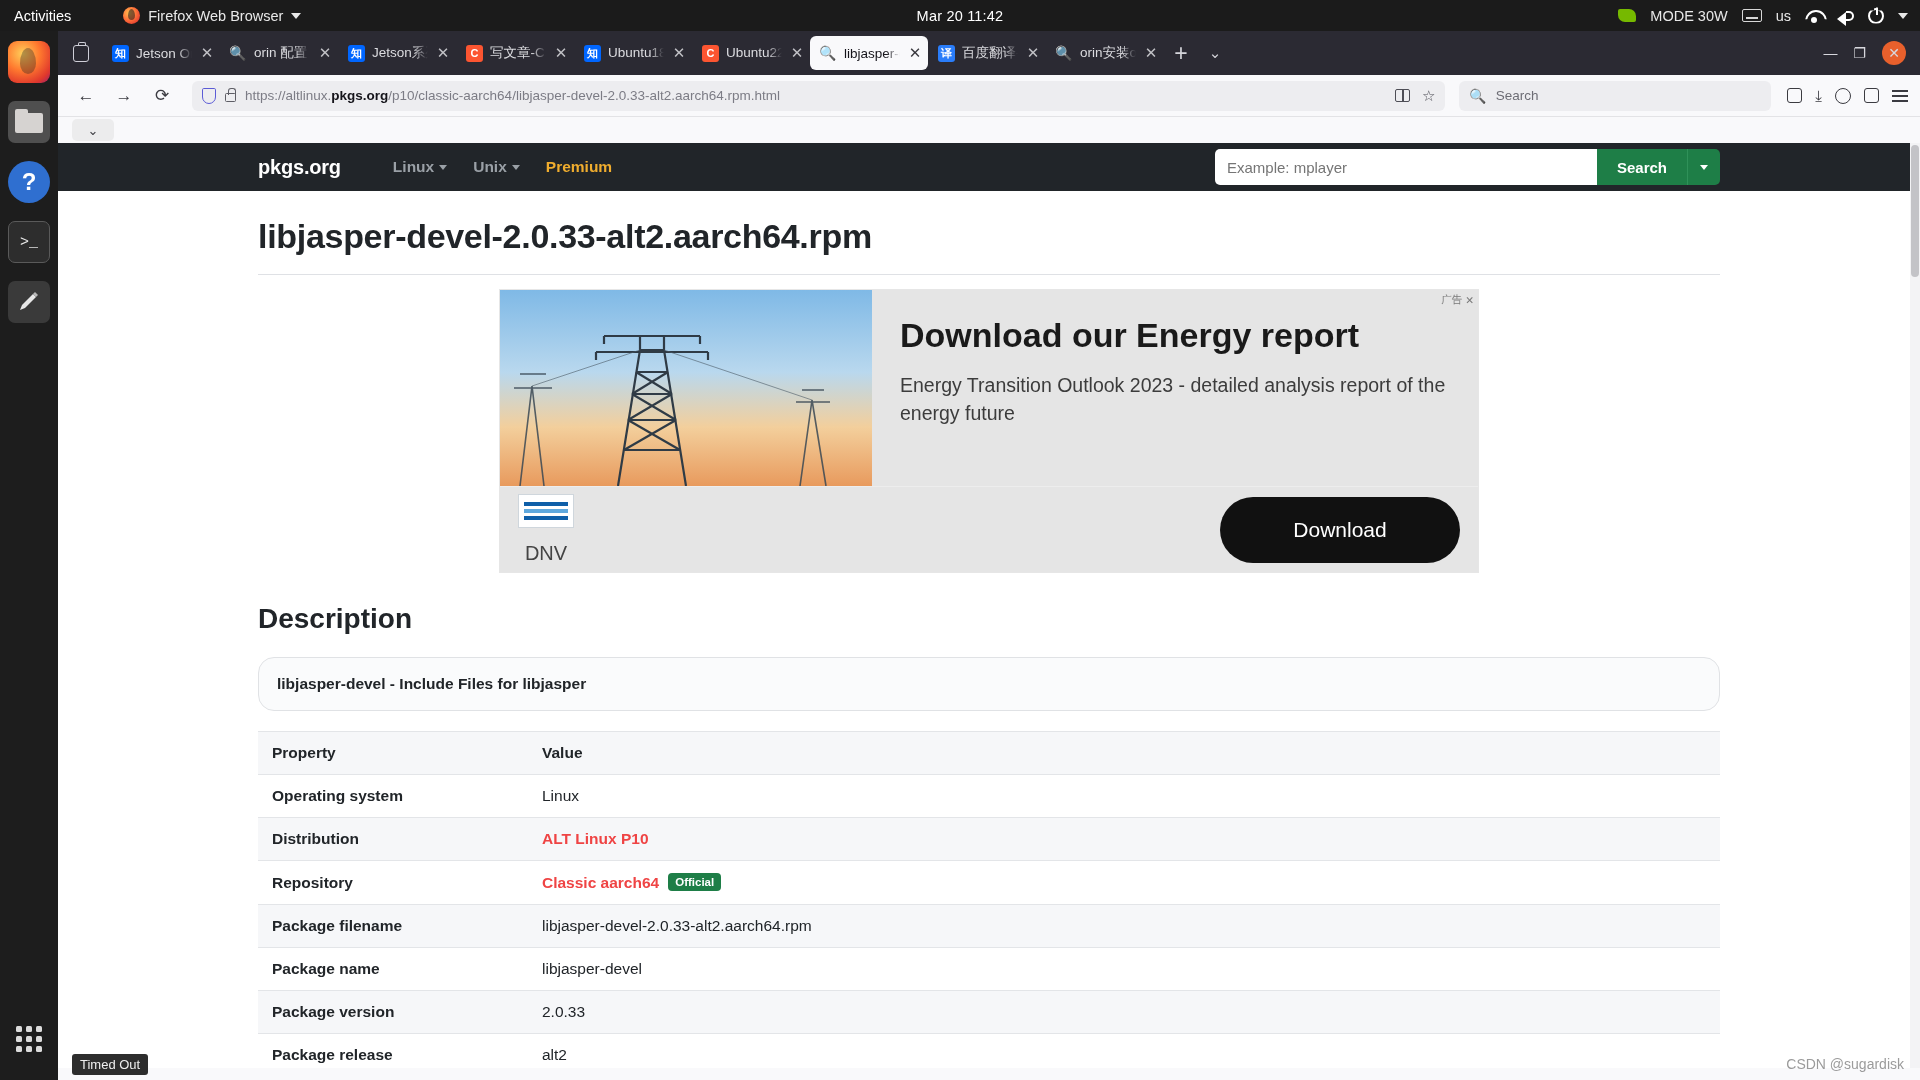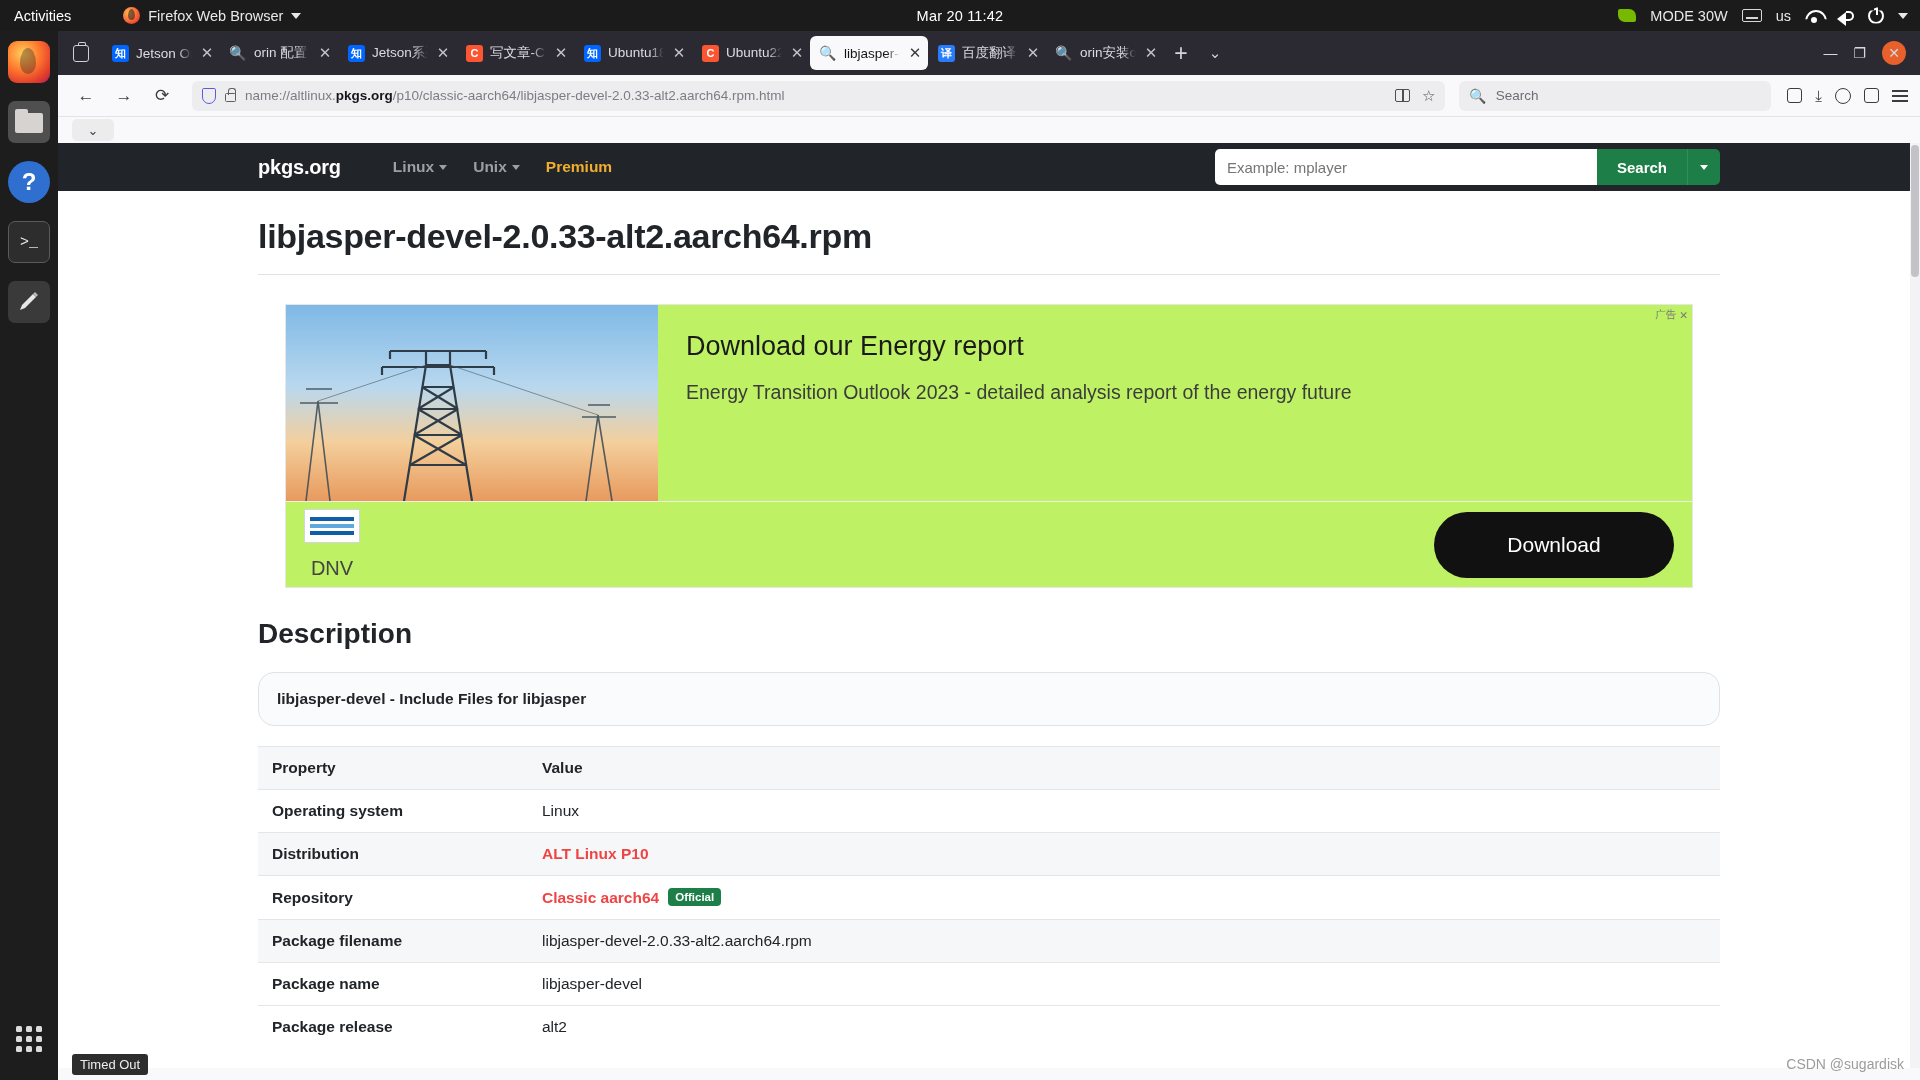--- a/index.html
+++ b/index.html
@@ -134,27 +134,27 @@
      font-size:15px; color:#7b7f86; background:#fff; font-family:"Liberation Sans",sans-serif; outline:none;}
   .pk-btn{ height:36px; background:#1e7e47; color:#fff; border:none; padding:0 20px; font-size:15px; font-weight:600;
      font-family:"Liberation Sans",sans-serif; }
   .pk-btn-split{ height:36px; background:#1e7e47; color:#fff; border:none; border-left:1px solid #2f9159;
      border-radius:0 5px 5px 0; padding:0 12px; display:flex;align-items:center;}
 
   .pk-body{ width:1462px; margin:0 auto; padding-top:26px; }
   .pk-h1{ font-size:34px; font-weight:700; color:#212529; letter-spacing:-.3px; }
   .pk-rule{ border-top:1px solid #dfe1e5; margin-top:18px; }
 
-  .ad-wrap{ width:1408px; margin:29px auto 0; border:1px solid #e6e6e6; position:relative; background:#bef264; }
+  .ad-wrap{ width:980px; margin:14px auto 0; border:1px solid #e6e6e6; position:relative; background:#e5e5e5; }
   .ad-top{ display:flex; height:196px; }
   .ad-img{ width:372px; flex:none; background:
       linear-gradient(180deg,#7fb9e6 0%,#b9d8ee 42%,#f3cf9c 70%,#e89a5d 100%);
       position:relative; overflow:hidden;}
   .ad-txt{ flex:1; padding:26px 30px 0 28px; }
-  .ad-title{ font-size:27px; font-weight:400; color:#1a1a1a; }
+  .ad-title{ font-size:34px; font-weight:700; color:#1a1a1a; }
   .ad-sub{ font-size:19.5px; color:#3c3c3c; line-height:1.45; margin-top:16px; }
   .ad-badge{ position:absolute; right:4px; top:3px; font-size:10.5px; color:#7a7a7a; display:flex; gap:3px; align-items:center;}
   .ad-bot{ display:flex; align-items:center; height:86px; padding:0 18px; border-top:1px solid #ededed;}
   .dnv{ display:flex; align-items:center; gap:14px;flex-direction:column;}
   .dnv-mark{ width:56px; height:34px; background:#fff; border:1px solid #cfd6dc; display:flex; flex-direction:column;
     justify-content:center; gap:3px; padding:4px 5px; }
   .dnv-mark i{ display:block; height:4px; background:#0f5fa8; }
   .dnv-mark i:nth-child(2){ background:#5fa8dd; }
   .dnv-mark i:nth-child(3){ background:#0f5fa8; }
   .dnv-text{ font-size:20px; color:#444; }
@@ -303,21 +303,21 @@
       </div>
     </div>
 
     <div class="ff-navbar">
       <div class="navbtn">←</div>
       <div class="navbtn">→</div>
       <div class="navbtn">⟳</div>
       <div class="urlbar">
         <span class="shield"></span>
         <span class="lock"></span>
-        <span class="urltext"><span>name://altlinux.</span><b>pkgs.org</b><span>/p10/classic-aarch64/libjasper-devel-2.0.33-alt2.aarch64.rpm.html</span></span>
+        <span class="urltext"><span>https://altlinux.</span><b>pkgs.org</b><span>/p10/classic-aarch64/libjasper-devel-2.0.33-alt2.aarch64.rpm.html</span></span>
         <span class="urlicons">
           <span class="rd-ico"></span>
           <span class="star-ico">☆</span>
         </span>
       </div>
       <div class="searchbar">
         <span class="g">🔍</span>
         <span class="sp">Search</span>
       </div>
       <div class="navright">
@@ -435,20 +435,24 @@
               <td><a href="#">Classic aarch64</a><span class="badge-official">Official</span></td>
             </tr>
             <tr class="alt">
               <td class="k">Package filename</td>
               <td>libjasper-devel-2.0.33-alt2.aarch64.rpm</td>
             </tr>
             <tr>
               <td class="k">Package name</td>
               <td>libjasper-devel</td>
             </tr>
+            <tr class="alt">
+              <td class="k">Package version</td>
+              <td>2.0.33</td>
+            </tr>
             <tr>
               <td class="k">Package release</td>
               <td>alt2</td>
             </tr>
 
           </tbody>
         </table>
       </div>
 
       <div class="scrollbar">

